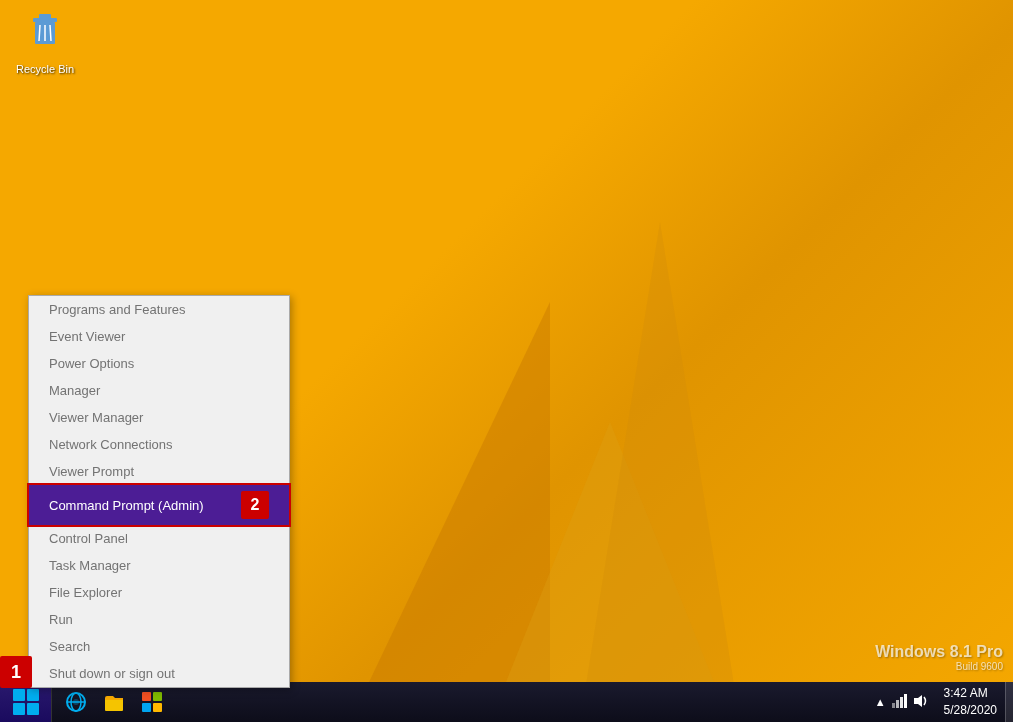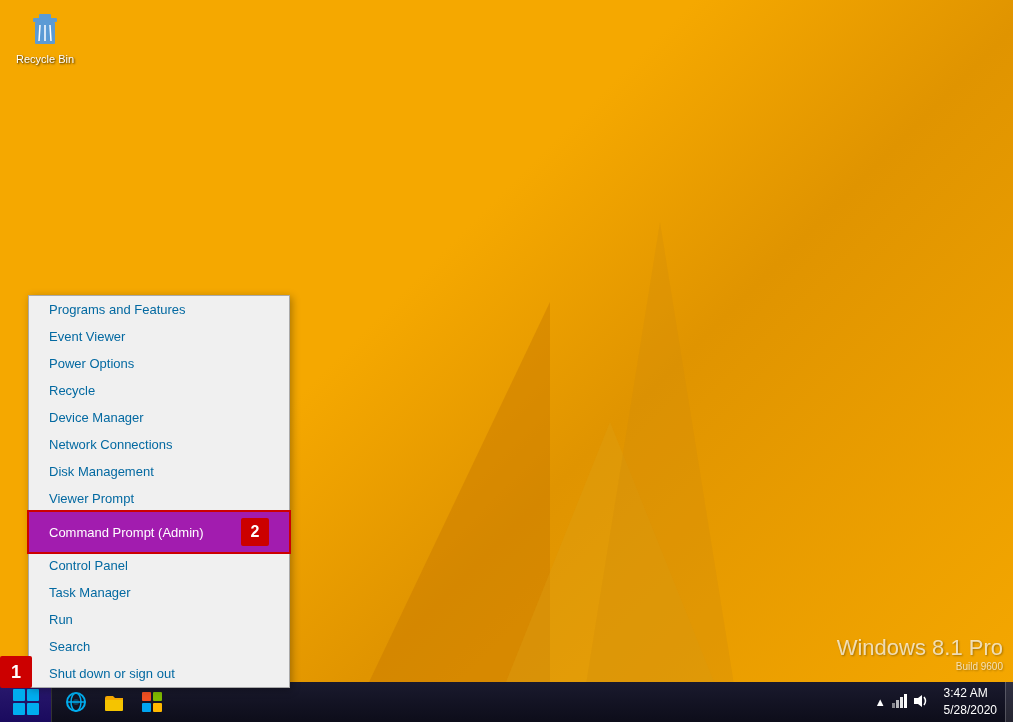--- a/index.html
+++ b/index.html
@@ -69,48 +69,48 @@
     #recycle-bin .icon-img {
       width: 40px;
       height: 40px;
     }
 
     #recycle-bin .icon-label {
       color: white;
       font-size: 11px;
       text-align: center;
       text-shadow: 1px 1px 2px rgba(0,0,0,0.8);
-      margin-top: 3px;
+      margin-top: 13px;
     }
 
     
     #context-menu {
       position: absolute;
       left: 28px;
       top: 295px;
       width: 262px;
       background: #f0f0f0;
       border: 1px solid #aaa;
       box-shadow: 2px 2px 8px rgba(0,0,0,0.3);
       z-index: 100;
     }
 
     .menu-item {
       padding: 6px 20px;
       font-size: 13px;
-      color: #0369a1;
+      color: #737373;
       cursor: pointer;
       white-space: nowrap;
       display: flex;
       align-items: center;
       justify-content: space-between;
     }
 
     .menu-item.highlighted {
-      background: #a21caf;
+      background: #4c1d95;
       color: white;
       outline: 2px solid #cc0000;
     }
 
     
     .step-badge {
       display: inline-flex;
       align-items: center;
       justify-content: center;
       background: #cc0000;
@@ -228,22 +228,22 @@
     #watermark {
       position: absolute;
       bottom: 50px;
       right: 10px;
       text-align: right;
       color: rgba(255,255,255,0.7);
       text-shadow: 1px 1px 2px rgba(0,0,0,0.3);
     }
 
     #watermark .win-edition {
-      font-size: 22px;
-      font-weight: 400;
+      font-size: 16px;
+      font-weight: 700;
     }
 
     #watermark .win-build {
       font-size: 10px;
       font-weight: 300;
     }
 
     .menu-item-row {
       display: flex;
       align-items: center;
@@ -287,36 +287,31 @@
           <span>Event Viewer</span>
         </div>
       </div>
       <div class="menu-item">
         <div class="menu-item-row">
           <span>Power Options</span>
         </div>
       </div>
       <div class="menu-item">
         <div class="menu-item-row">
-          <span>Recycle</span>
-        </div>
-      </div>
-      <div class="menu-item">
-        <div class="menu-item-row">
-          <span>Device Manager</span>
+          <span>Manager</span>
+        </div>
+      </div>
+      <div class="menu-item">
+        <div class="menu-item-row">
+          <span>Viewer Manager</span>
         </div>
       </div>
       <div class="menu-item">
         <div class="menu-item-row">
           <span>Network Connections</span>
-        </div>
-      </div>
-      <div class="menu-item">
-        <div class="menu-item-row">
-          <span>Disk Management</span>
         </div>
       </div>
       <div class="menu-item">
         <div class="menu-item-row">
           <span>Viewer Prompt</span>
         </div>
       </div>
       <div class="menu-item highlighted">
         <div class="menu-item-row">
           <span>Command Prompt (Admin)</span>
@@ -324,20 +319,25 @@
         </div>
       </div>
       <div class="menu-item">
         <div class="menu-item-row">
           <span>Control Panel</span>
         </div>
       </div>
       <div class="menu-item">
         <div class="menu-item-row">
           <span>Task Manager</span>
+        </div>
+      </div>
+      <div class="menu-item">
+        <div class="menu-item-row">
+          <span>File Explorer</span>
         </div>
       </div>
       <div class="menu-item">
         <div class="menu-item-row">
           <span>Run</span>
         </div>
       </div>
       <div class="menu-item">
         <div class="menu-item-row">
           <span>Search</span>

